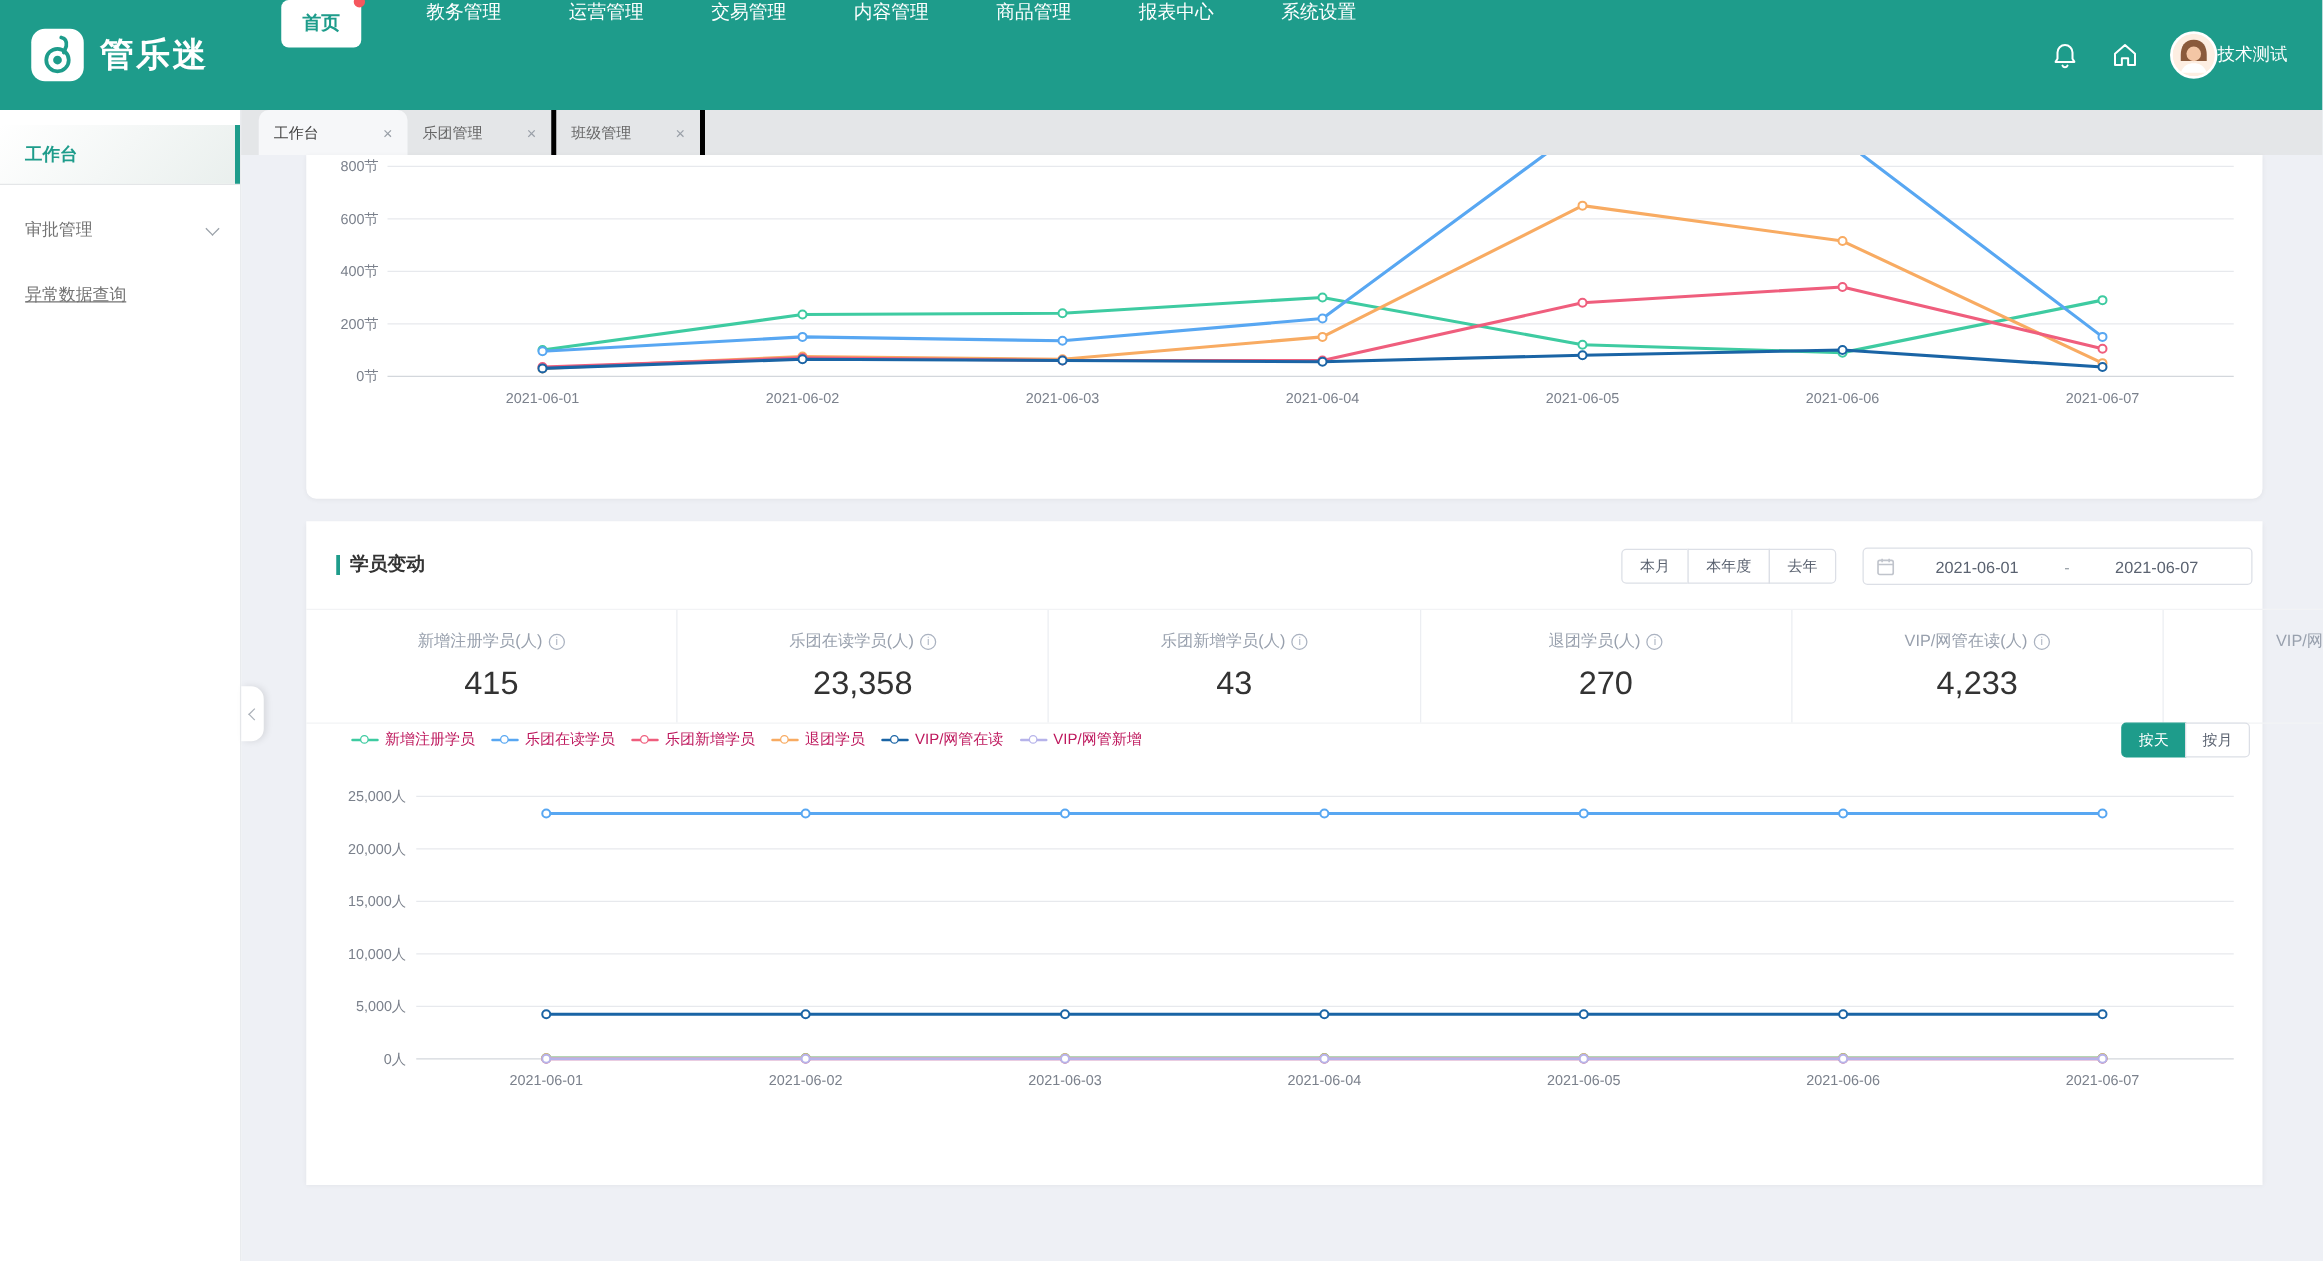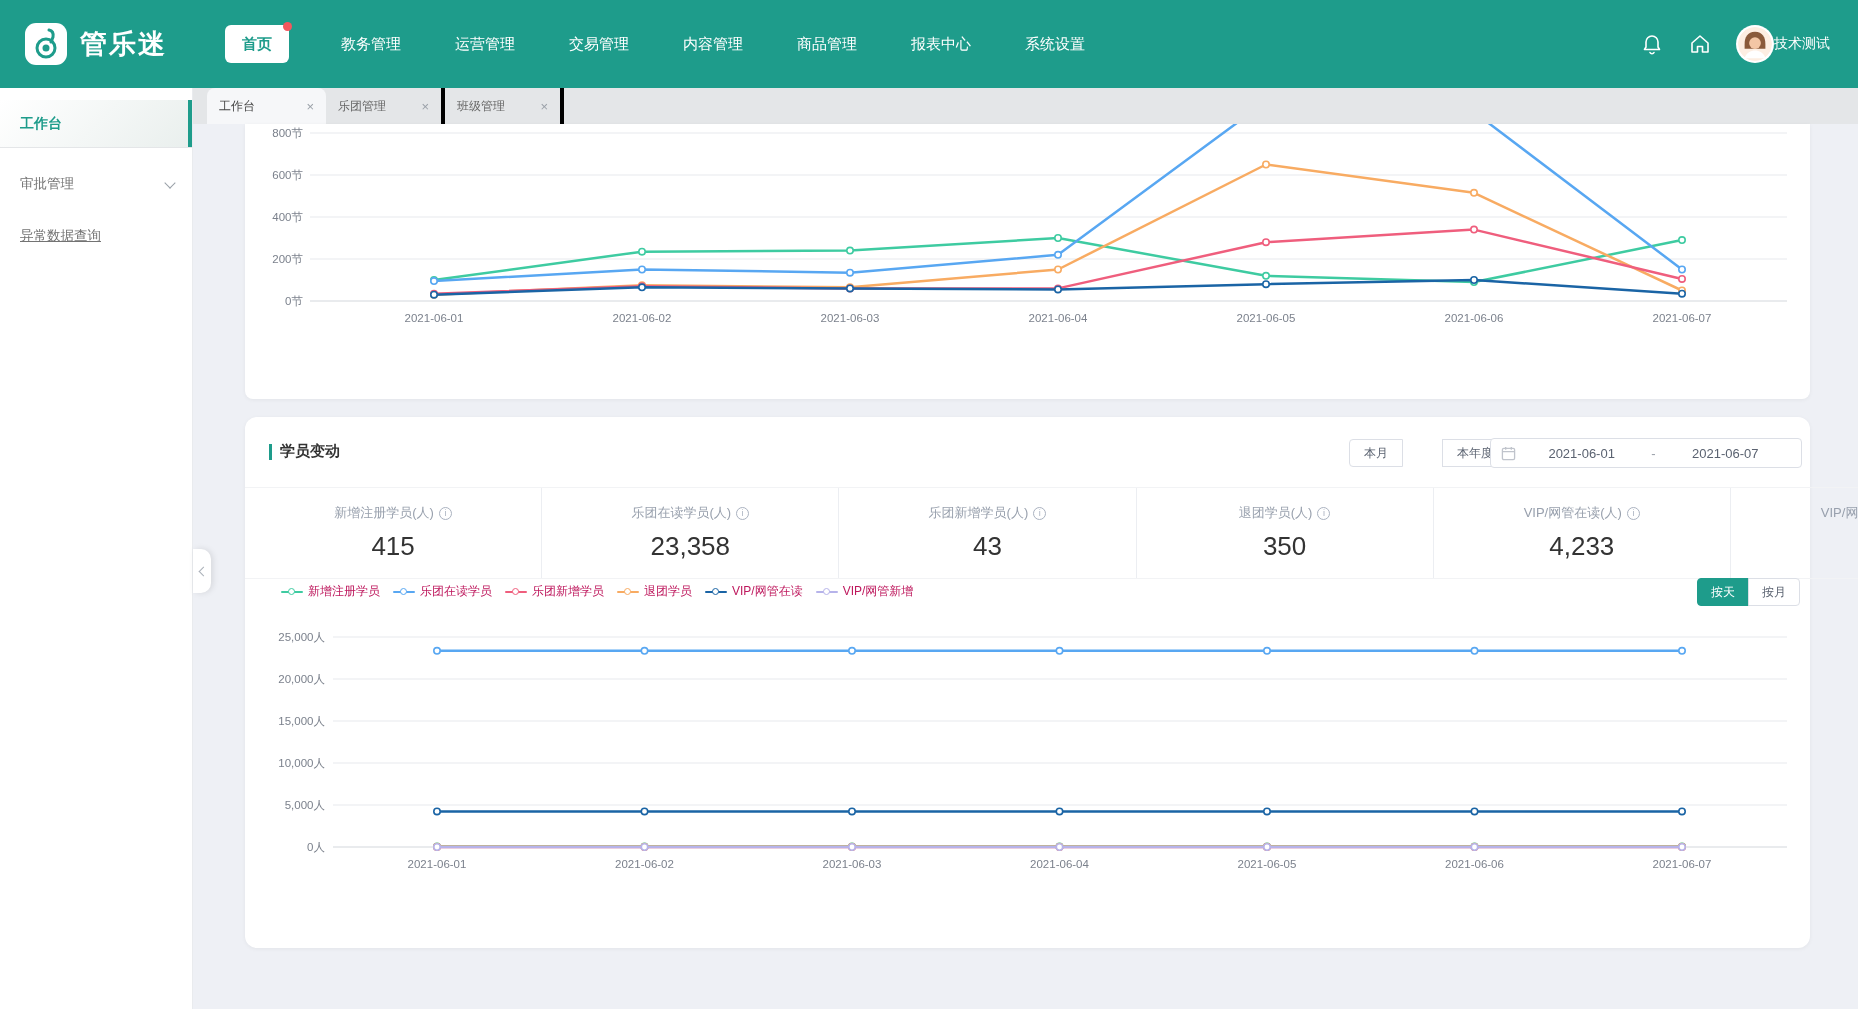--- a/index.html
+++ b/index.html
@@ -7,21 +7,21 @@
   body {
     font-family: "Liberation Sans", "DejaVu Sans", sans-serif;
     background:#eef0f5; overflow:hidden; position:relative; color:#333;
   }
   
   .navbar { position:absolute; left:0; top:0; width:1858px; height:88px;
     background:#1e9c8b; display:flex; align-items:center; }
   .logo-box { position:absolute; left:24px; top:22px; width:44px; height:44px; }
   .brand { position:absolute; left:80px; top:0; height:88px; display:flex; align-items:center;
     color:#fff; font-size:27px; font-weight:bold; letter-spacing:2px; }
-  .nav-items { position:absolute; left:225px; top:0; height:88px; display:flex; align-items:center; }
+  .nav-items { position:absolute; left:225px; top:0; height:88px; display:flex; }
   .nav-item { color:#fff; font-size:15px; width:114px; text-align:center; cursor:pointer; white-space:nowrap; }
   .nav-item.pill { position:relative; width:64px; height:38px; line-height:38px; background:#fff;
     color:#1e9c8b; border-radius:6px; font-weight:bold; margin-right:25px; }
   .nav-item.pill .dot { position:absolute; right:-3px; top:-3px; width:9px; height:9px;
     border-radius:50%; background:#f5575e; }
   .nav-right { position:absolute; right:28px; top:0; height:88px; display:flex; align-items:center; gap:24px; }
   .icon-btn { width:24px; height:24px; cursor:pointer; }
   .user-chip { display:flex; align-items:center; cursor:pointer; }
   .avatar { width:38px; height:38px; border-radius:50%; background:#fff; overflow:hidden;
     border:2px solid rgba(255,255,255,.9); }
@@ -46,30 +46,30 @@
     transform:rotate(45deg); margin-left:3px; }
   
   .tabbar { position:absolute; left:193px; top:88px; width:1665px; height:36px;
     background:#e4e6e8; display:flex; align-items:stretch; padding-left:14px; }
   .tab { width:119px; display:flex; align-items:center; justify-content:space-between;
     padding:0 12px; font-size:12px; color:#666; cursor:pointer; }
   .tab.active { background:#f6f7f9; border-radius:8px 8px 0 0; color:#444; }
   .tab:not(.active) { border-right:4px solid #000000; }
   .tab .x { color:#9aa0a8; font-size:13px; cursor:pointer; }
   
-  .card { position:absolute; background:#fff; border-radius:12px; box-shadow:0 1px 4px rgba(0,0,0,.05); }
+  .card { position:absolute; background:#fff; border-radius:0; box-shadow:0 1px 4px rgba(0,0,0,.05); }
   .card1 { left:245px; top:124px; width:1565px; height:275px; border-radius:0 0 8px 8px; }
   .card2 { left:245px; top:417px; width:1565px; height:531px; }
   .chart-wrap { position:absolute; left:0; overflow:hidden; }
   .chart text { font-size:11.5px; fill:#7b818c; font-family:"Liberation Sans","DejaVu Sans",sans-serif; }
   
   .sec-head { position:absolute; left:24px; top:25px; display:flex; align-items:center; }
   .sec-bar { width:3px; height:16px; background:#1e9c8b; margin-right:8px; }
   .sec-title { font-size:15px; font-weight:bold; color:#333; }
-  .period-group { position:absolute; left:1104px; top:22px; display:inline-flex;gap:40px; }
+  .period-group { position:absolute; left:1052px; top:22px; display:inline-flex; }
   .pbtn { height:28px; padding:0 14px; background:#fff; border:1px solid #dcdfe6; margin-left:-1px;
     font-size:12px; color:#5a6270; line-height:26px; cursor:pointer; white-space:nowrap; }
   .pbtn:first-child { border-radius:4px 0 0 4px; margin-left:0; }
   .pbtn:last-child { border-radius:0 4px 4px 0; }
   .datepicker { position:absolute; left:1245px; top:21px; width:312px; height:30px;
     border:1px solid #dcdfe6; border-radius:4px; background:#fff; display:flex;
     align-items:center; padding:0 10px; cursor:pointer; }
   .datepicker .d { flex:1; text-align:center; font-size:13px; color:#5a6270; }
   .datepicker .sep { font-size:13px; color:#99a0a8; padding:0 4px; }
   
@@ -290,21 +290,21 @@
           <span>乐团新增学员(人)</span>
           <i class="info-i">i</i>
         </span>
       <span class="stat-value">43</span>
     </div>
     <div class="stat">
       <span class="stat-label">
           <span>退团学员(人)</span>
           <i class="info-i">i</i>
         </span>
-      <span class="stat-value">350</span>
+      <span class="stat-value">270</span>
     </div>
     <div class="stat">
       <span class="stat-label">
           <span>VIP/网管在读(人)</span>
           <i class="info-i">i</i>
         </span>
       <span class="stat-value">4,233</span>
     </div>
     <div class="stat">
       <span class="stat-label">

